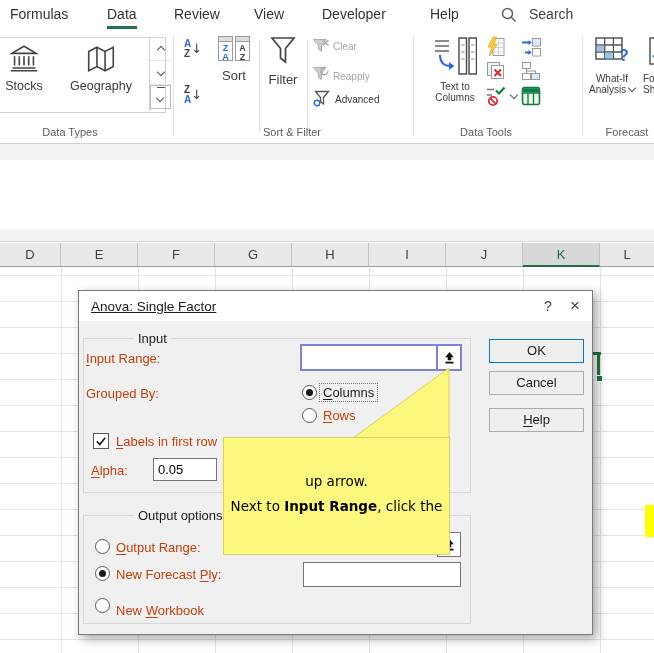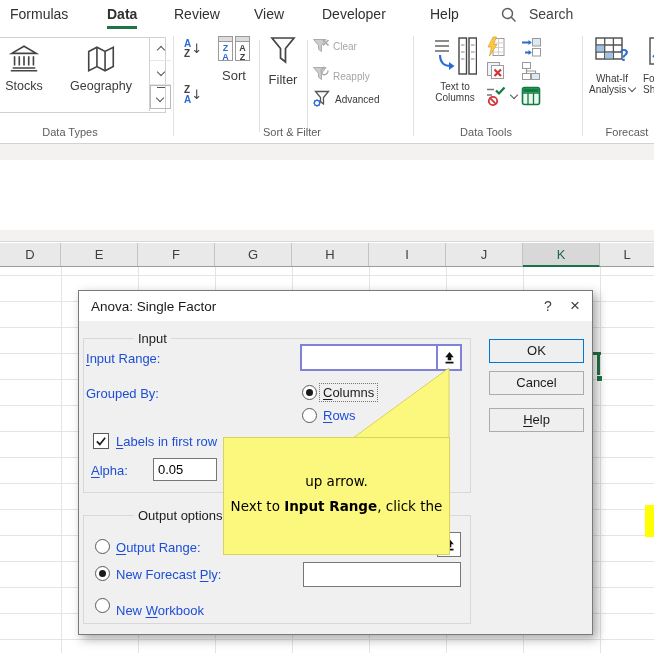--- a/index.html
+++ b/index.html
@@ -4,21 +4,21 @@
 <style>
   html,body{margin:0;padding:0;background:#fff;}
   .screen{position:relative;width:654px;height:653px;overflow:hidden;
           font-family:"Liberation Sans",sans-serif;background:#fff;color:#262626;
           -webkit-font-smoothing:antialiased;}
   .abs{position:absolute;}
 
   
   .tabbar{position:absolute;left:0;top:0;width:654px;height:30px;background:#fff;}
   .tab{position:absolute;top:3px;height:22px;line-height:22px;font-size:14px;color:#323130;cursor:default;}
-  .tab.active{font-weight:700;border-bottom:3px solid #217346;padding-bottom:1px;}
+  .tab.active{font-weight:400;border-bottom:3px solid #217346;padding-bottom:1px;}
   .searchword{position:absolute;top:3px;height:22px;line-height:22px;font-size:14px;color:#424242;}
 
   
   .ribbon{position:absolute;left:0;top:30px;width:654px;height:113px;background:#fff;border-bottom:1px solid #d2d2d2;}
   .vdiv{position:absolute;width:1px;background:#e1e1e1;}
   .grouplabel{position:absolute;font-size:11px;color:#5c5c5c;text-align:center;}
   .btnlabel{font-size:10px;color:#3b3b3b;text-align:center;}
   .gray{color:#a6a6a6;}
   .gallery{position:absolute;left:-6px;top:7px;width:170px;height:74px;background:#fff;border:1px solid #d1d1d1;}
   .gitem{position:absolute;text-align:center;font-size:12.5px;color:#3b3b3b;}
@@ -40,25 +40,25 @@
   .grid{position:absolute;left:0;top:267px;width:654px;height:386px;background-color:#fff;
         background-image:linear-gradient(to bottom,#e4e4e4 0,#e4e4e4 1px,transparent 1px);
         background-size:100% 26px;background-position:0 8px;}
   .gline{position:absolute;top:267px;height:386px;width:1px;background:#e4e4e4;}
   .selmark{position:absolute;z-index:5;}
 
   
   .dialog{position:absolute;left:78px;top:290px;width:515px;height:345px;background:#f0f0f0;
           border:1px solid #7a7a7a;box-sizing:border-box;box-shadow:4px 4px 10px rgba(0,0,0,.35);z-index:10;font-size:13px;color:#1b1b1b;}
   .titlebar{position:absolute;left:0;top:0;width:100%;height:30px;background:#fff;}
-  .dtitle{position:absolute;left:12px;top:8px;font-size:13.5px;color:#1a1a1a;}
+  .dtitle{position:absolute;left:12px;top:8px;font-size:13.5px;color:#1a1a1a;text-decoration:underline;}
   .titlebtn{position:absolute;top:5px;width:20px;height:20px;text-align:center;line-height:20px;font-size:15px;color:#404040;}
   .groupbox{position:absolute;border:1px solid #d8d8d8;box-sizing:border-box;}
   .grouplegend{position:absolute;background:#f0f0f0;padding:0 4px;font-size:13px;color:#1b1b1b;margin-left:43px;}
-  .dlabel{position:absolute;font-size:13px;color:#1d4ed8;white-space:nowrap;}
+  .dlabel{position:absolute;font-size:13px;color:#c2410c;white-space:nowrap;}
   .u{text-decoration:underline;text-underline-offset:2px;}
   .refedit{position:absolute;border:2px solid #7e83d9;background:#fff;display:flex;box-sizing:border-box;}
   .refinput{flex:1;border:none;outline:none;background:#fff;font:13px "Liberation Sans",sans-serif;padding:0 3px;min-width:0;}
   .refbtn{width:24px;background:#fff;border-left:2px solid #7e83d9;display:flex;align-items:center;justify-content:center;box-sizing:border-box;}
   .refbtn2{position:absolute;width:24px;height:25px;background:#fff;border:1px solid #767676;display:flex;align-items:center;justify-content:center;box-sizing:border-box;}
   .radio{position:absolute;width:15px;height:15px;border:1px solid #595959;border-radius:50%;background:#fff;box-sizing:border-box;}
   .radio.sel::after{content:'';position:absolute;left:3px;top:3px;width:7px;height:7px;border-radius:50%;background:#1a1a1a;}
   .focusrect{position:absolute;border:1px dotted #777;padding:1px 3px;}
   .checkbox{position:absolute;width:16px;height:16px;border:1px solid #595959;background:#fff;box-sizing:border-box;display:flex;align-items:center;justify-content:center;}
   .txtinput{position:absolute;border:1px solid #767676;background:#fff;font:13px "Liberation Sans",sans-serif;padding:0 4px;box-sizing:border-box;outline:none;}

